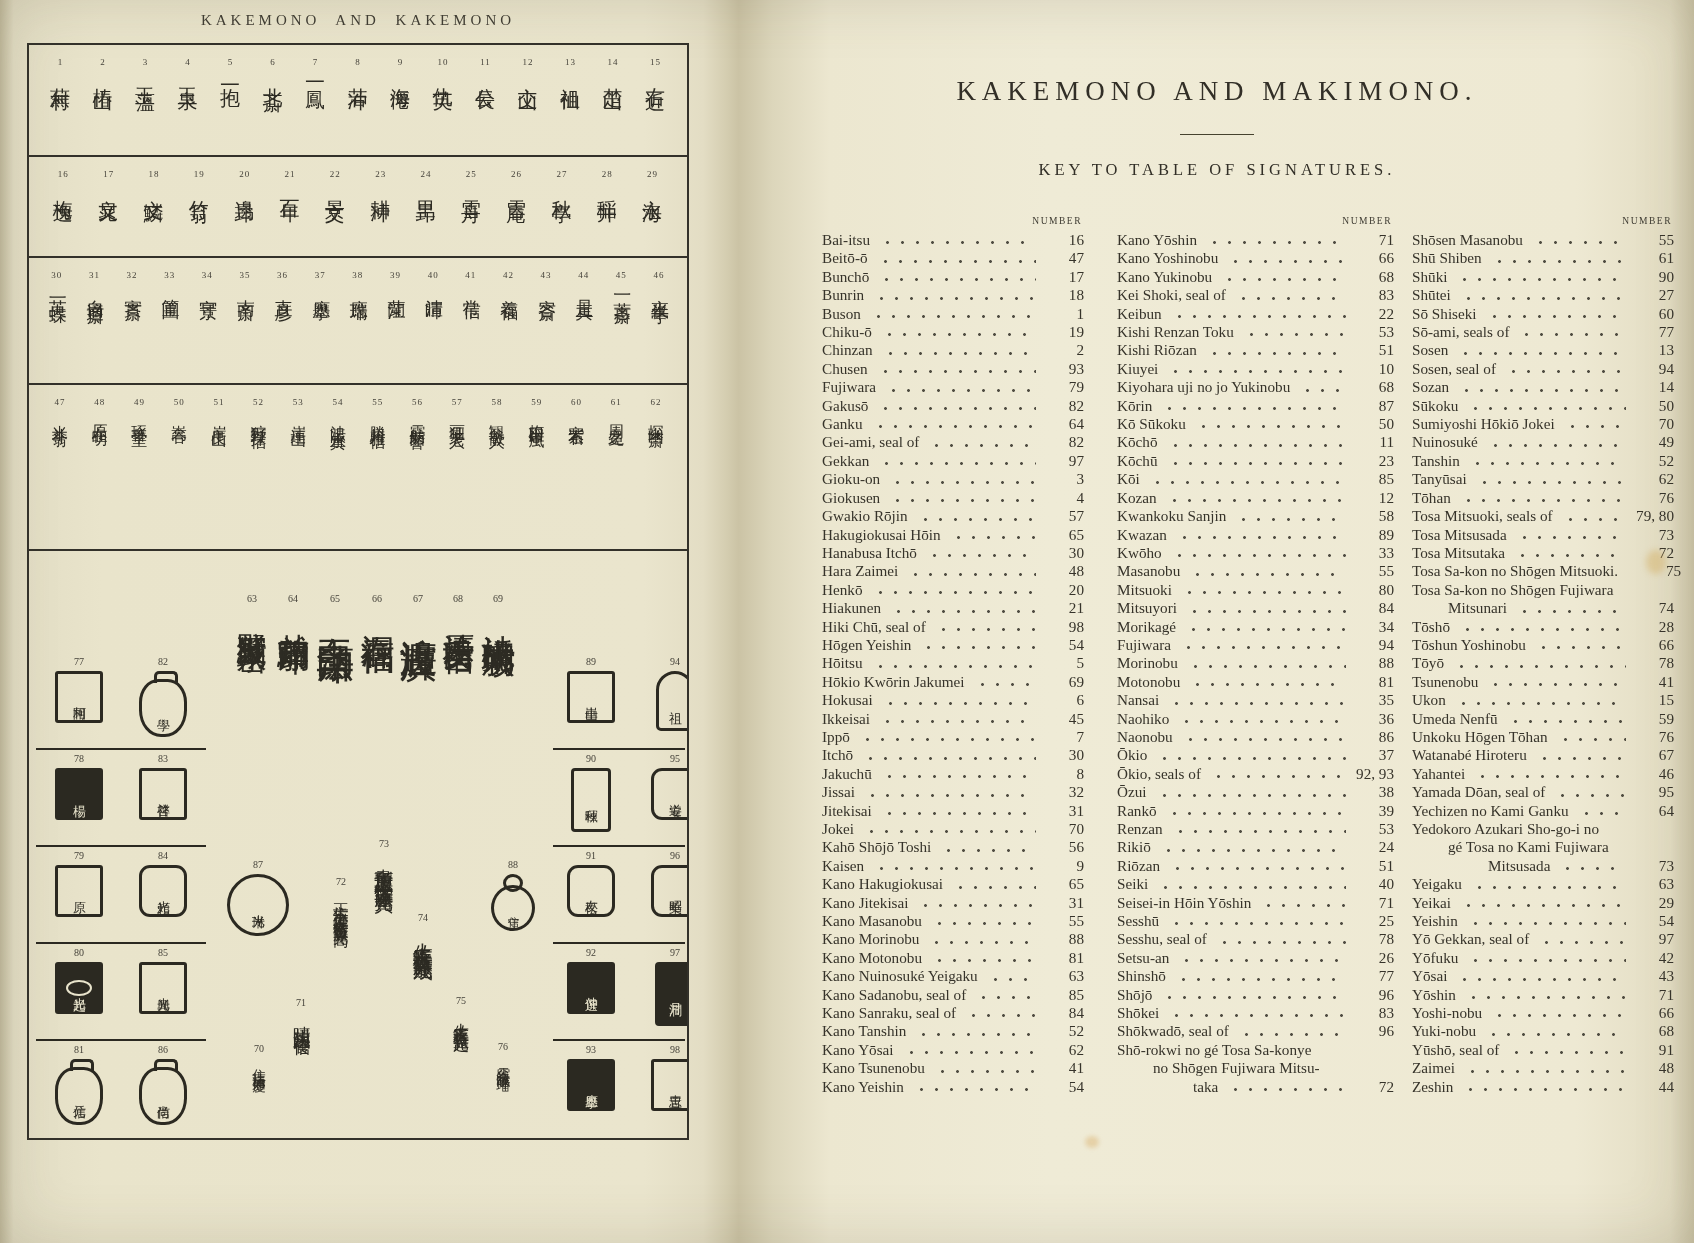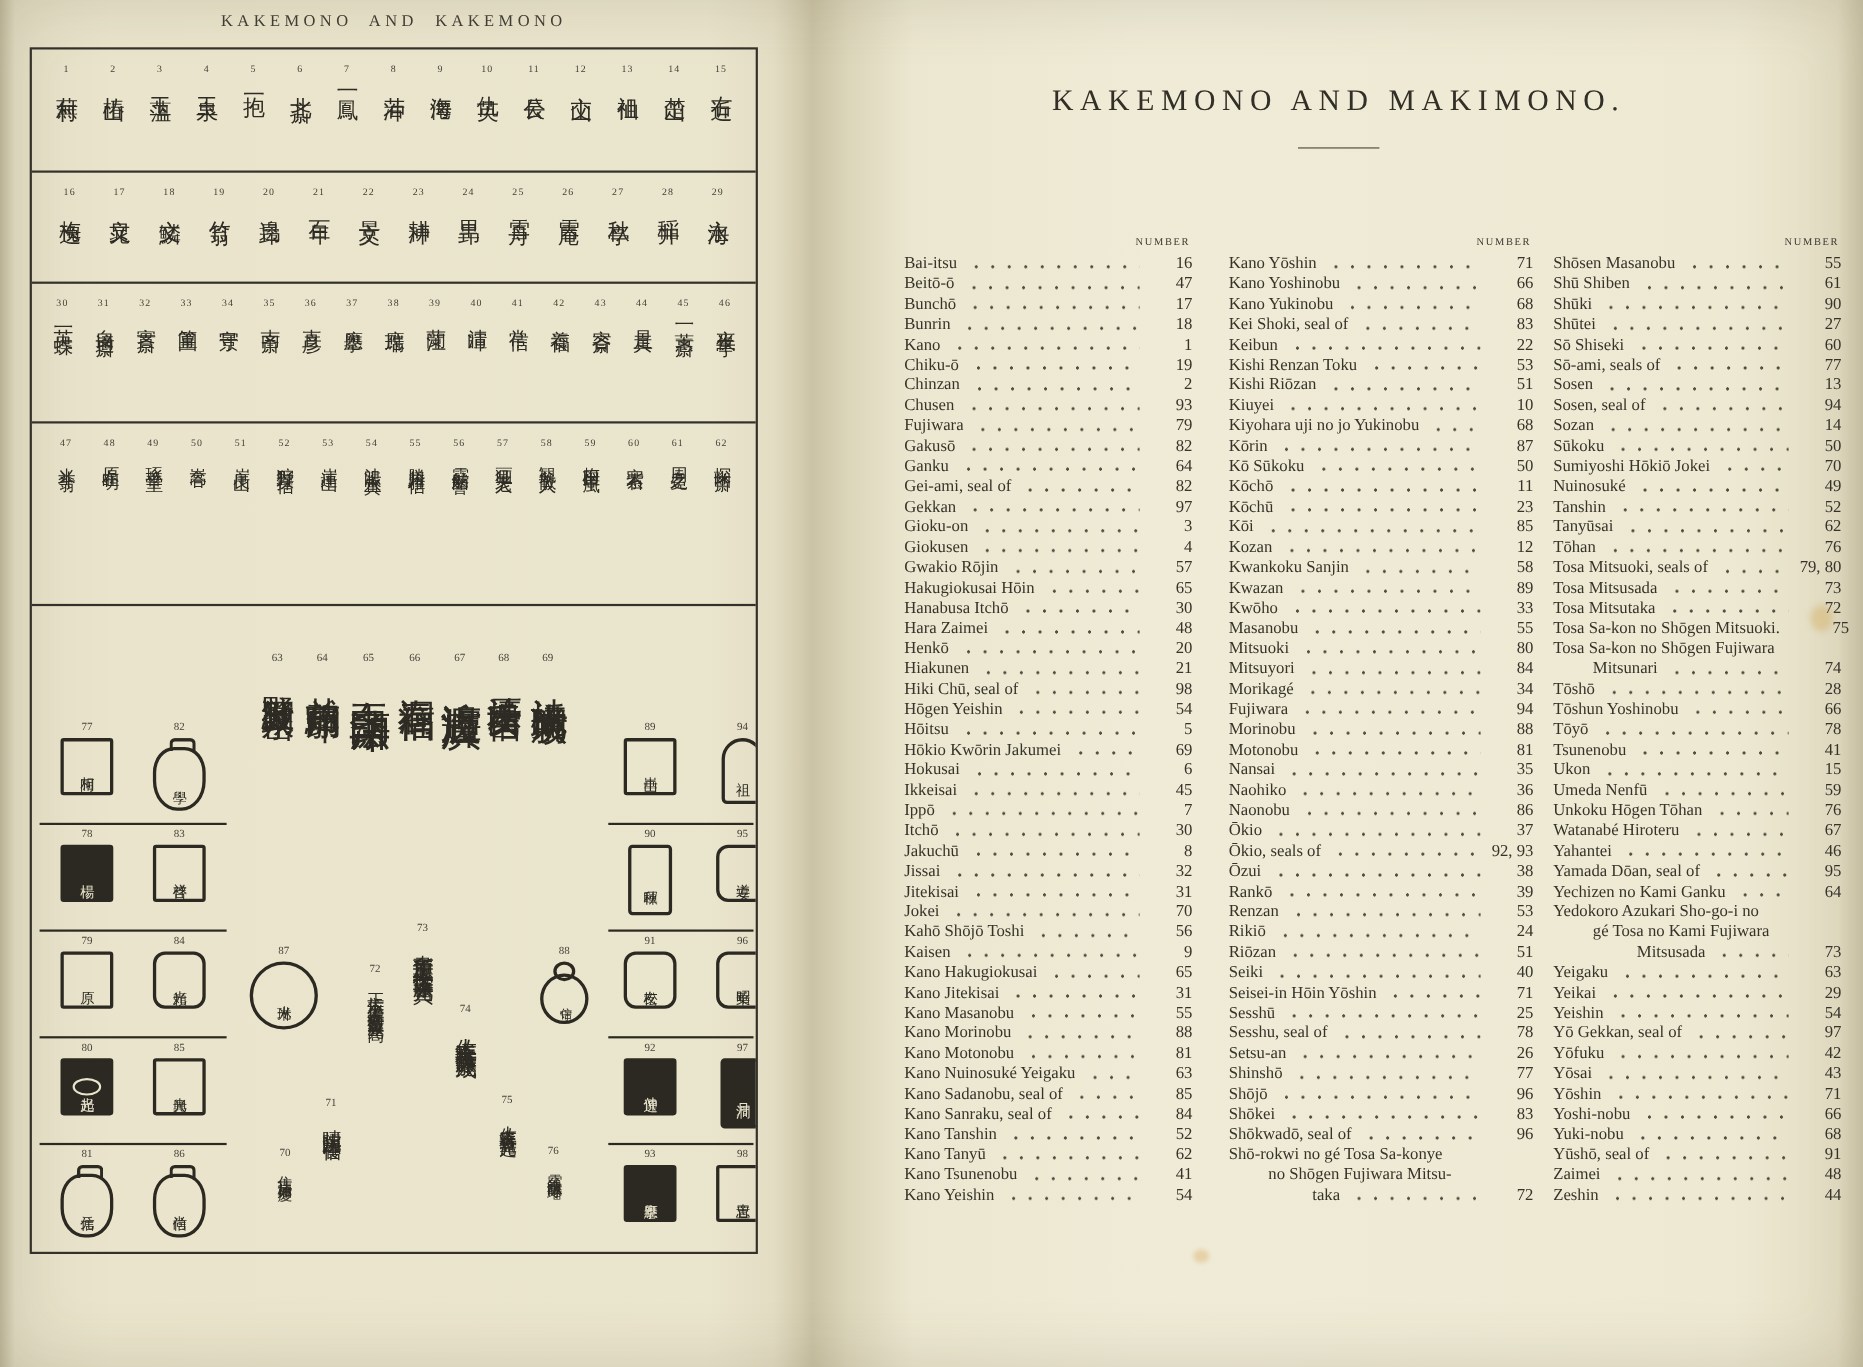--- a/index.html
+++ b/index.html
@@ -532,20 +532,21 @@
             </div>
           </div>
         </div>
     </div>
   </div>
 
   <div class="right-page">
     <div class="rp-head">
       <h1 class="rp-title">KAKEMONO AND MAKIMONO.</h1>
       <hr class="rp-rule">
+      <h2 class="rp-subtitle">KEY TO TABLE OF SIGNATURES.</h2>
     </div>
     <div class="columns">
       <div class="index-col col-0">
           <div class="colhead">NUMBER</div>
           <div class="entry">
             <div class="row">
               <span class="name">Bai-itsu</span>
               <span class="leader"></span>
               <span class="num">16</span>
             </div>
@@ -566,21 +567,21 @@
           </div>
           <div class="entry">
             <div class="row">
               <span class="name">Bunrin</span>
               <span class="leader"></span>
               <span class="num">18</span>
             </div>
           </div>
           <div class="entry">
             <div class="row">
-              <span class="name">Kano</span>
+              <span class="name">Buson</span>
               <span class="leader"></span>
               <span class="num">1</span>
             </div>
           </div>
           <div class="entry">
             <div class="row">
               <span class="name">Chiku-ō</span>
               <span class="leader"></span>
               <span class="num">19</span>
             </div>
@@ -846,21 +847,21 @@
           </div>
           <div class="entry">
             <div class="row">
               <span class="name">Kano Tanshin</span>
               <span class="leader"></span>
               <span class="num">52</span>
             </div>
           </div>
           <div class="entry">
             <div class="row">
-              <span class="name">Kano Tanyū</span>
+              <span class="name">Kano Yōsai</span>
               <span class="leader"></span>
               <span class="num">62</span>
             </div>
           </div>
           <div class="entry">
             <div class="row">
               <span class="name">Kano Tsunenobu</span>
               <span class="leader"></span>
               <span class="num">41</span>
             </div>

